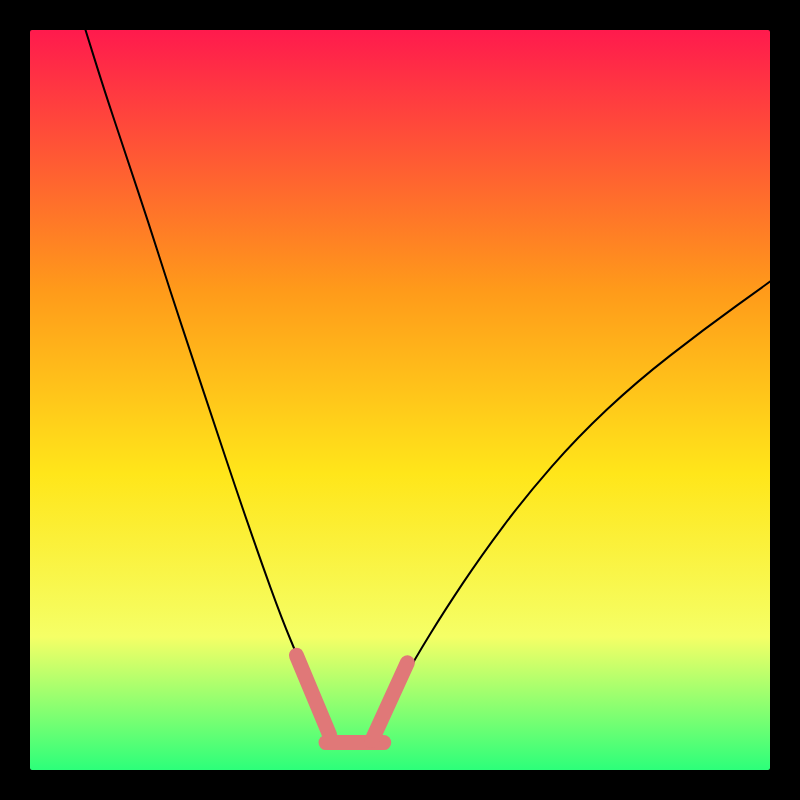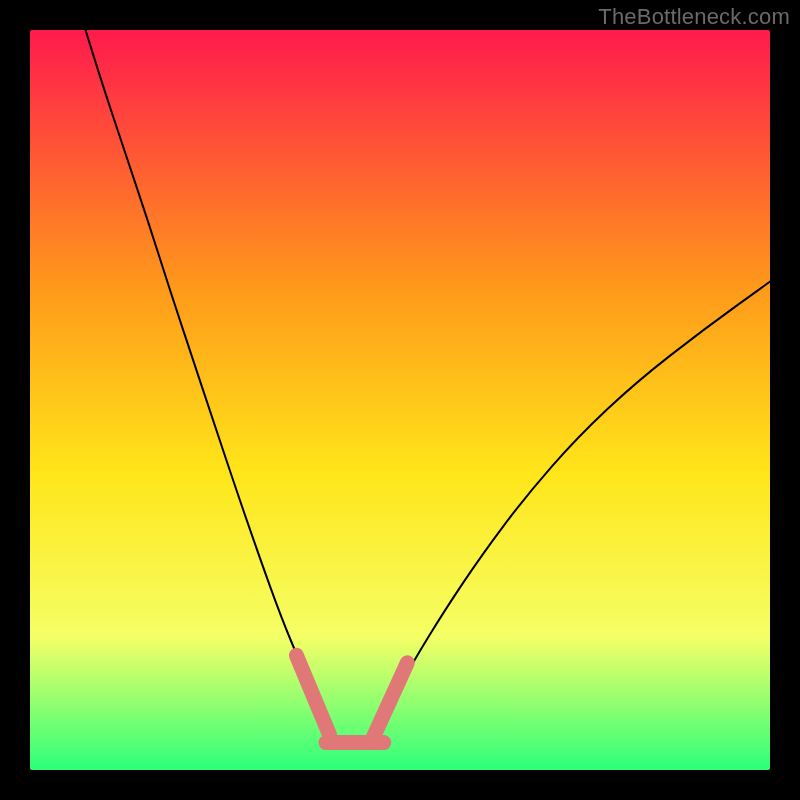--- a/index.html
+++ b/index.html
@@ -41,21 +41,20 @@
     display: block;
     width: 740px;
     height: 740px;
   }
 </style>
 </head>
 <body>
 
 <div class="stage">
 
-  <div class="watermark">TheBottleneck.com</div>
 
   <div class="plot-wrap">
     <svg class="plot" viewBox="0 0 740 740" preserveAspectRatio="none">
       <defs>
         <linearGradient id="bg-grad" x1="0" y1="0" x2="0" y2="1">
           <stop id="g0" offset="0%" stop-color="#ff1a4d"></stop>
           <stop id="g1" offset="35%" stop-color="#ff9a1a"></stop>
           <stop id="g2" offset="60%" stop-color="#ffe61a"></stop>
           <stop id="g3" offset="82%" stop-color="#f5ff66"></stop>
           <stop id="g4" offset="100%" stop-color="#2cff7a"></stop>

